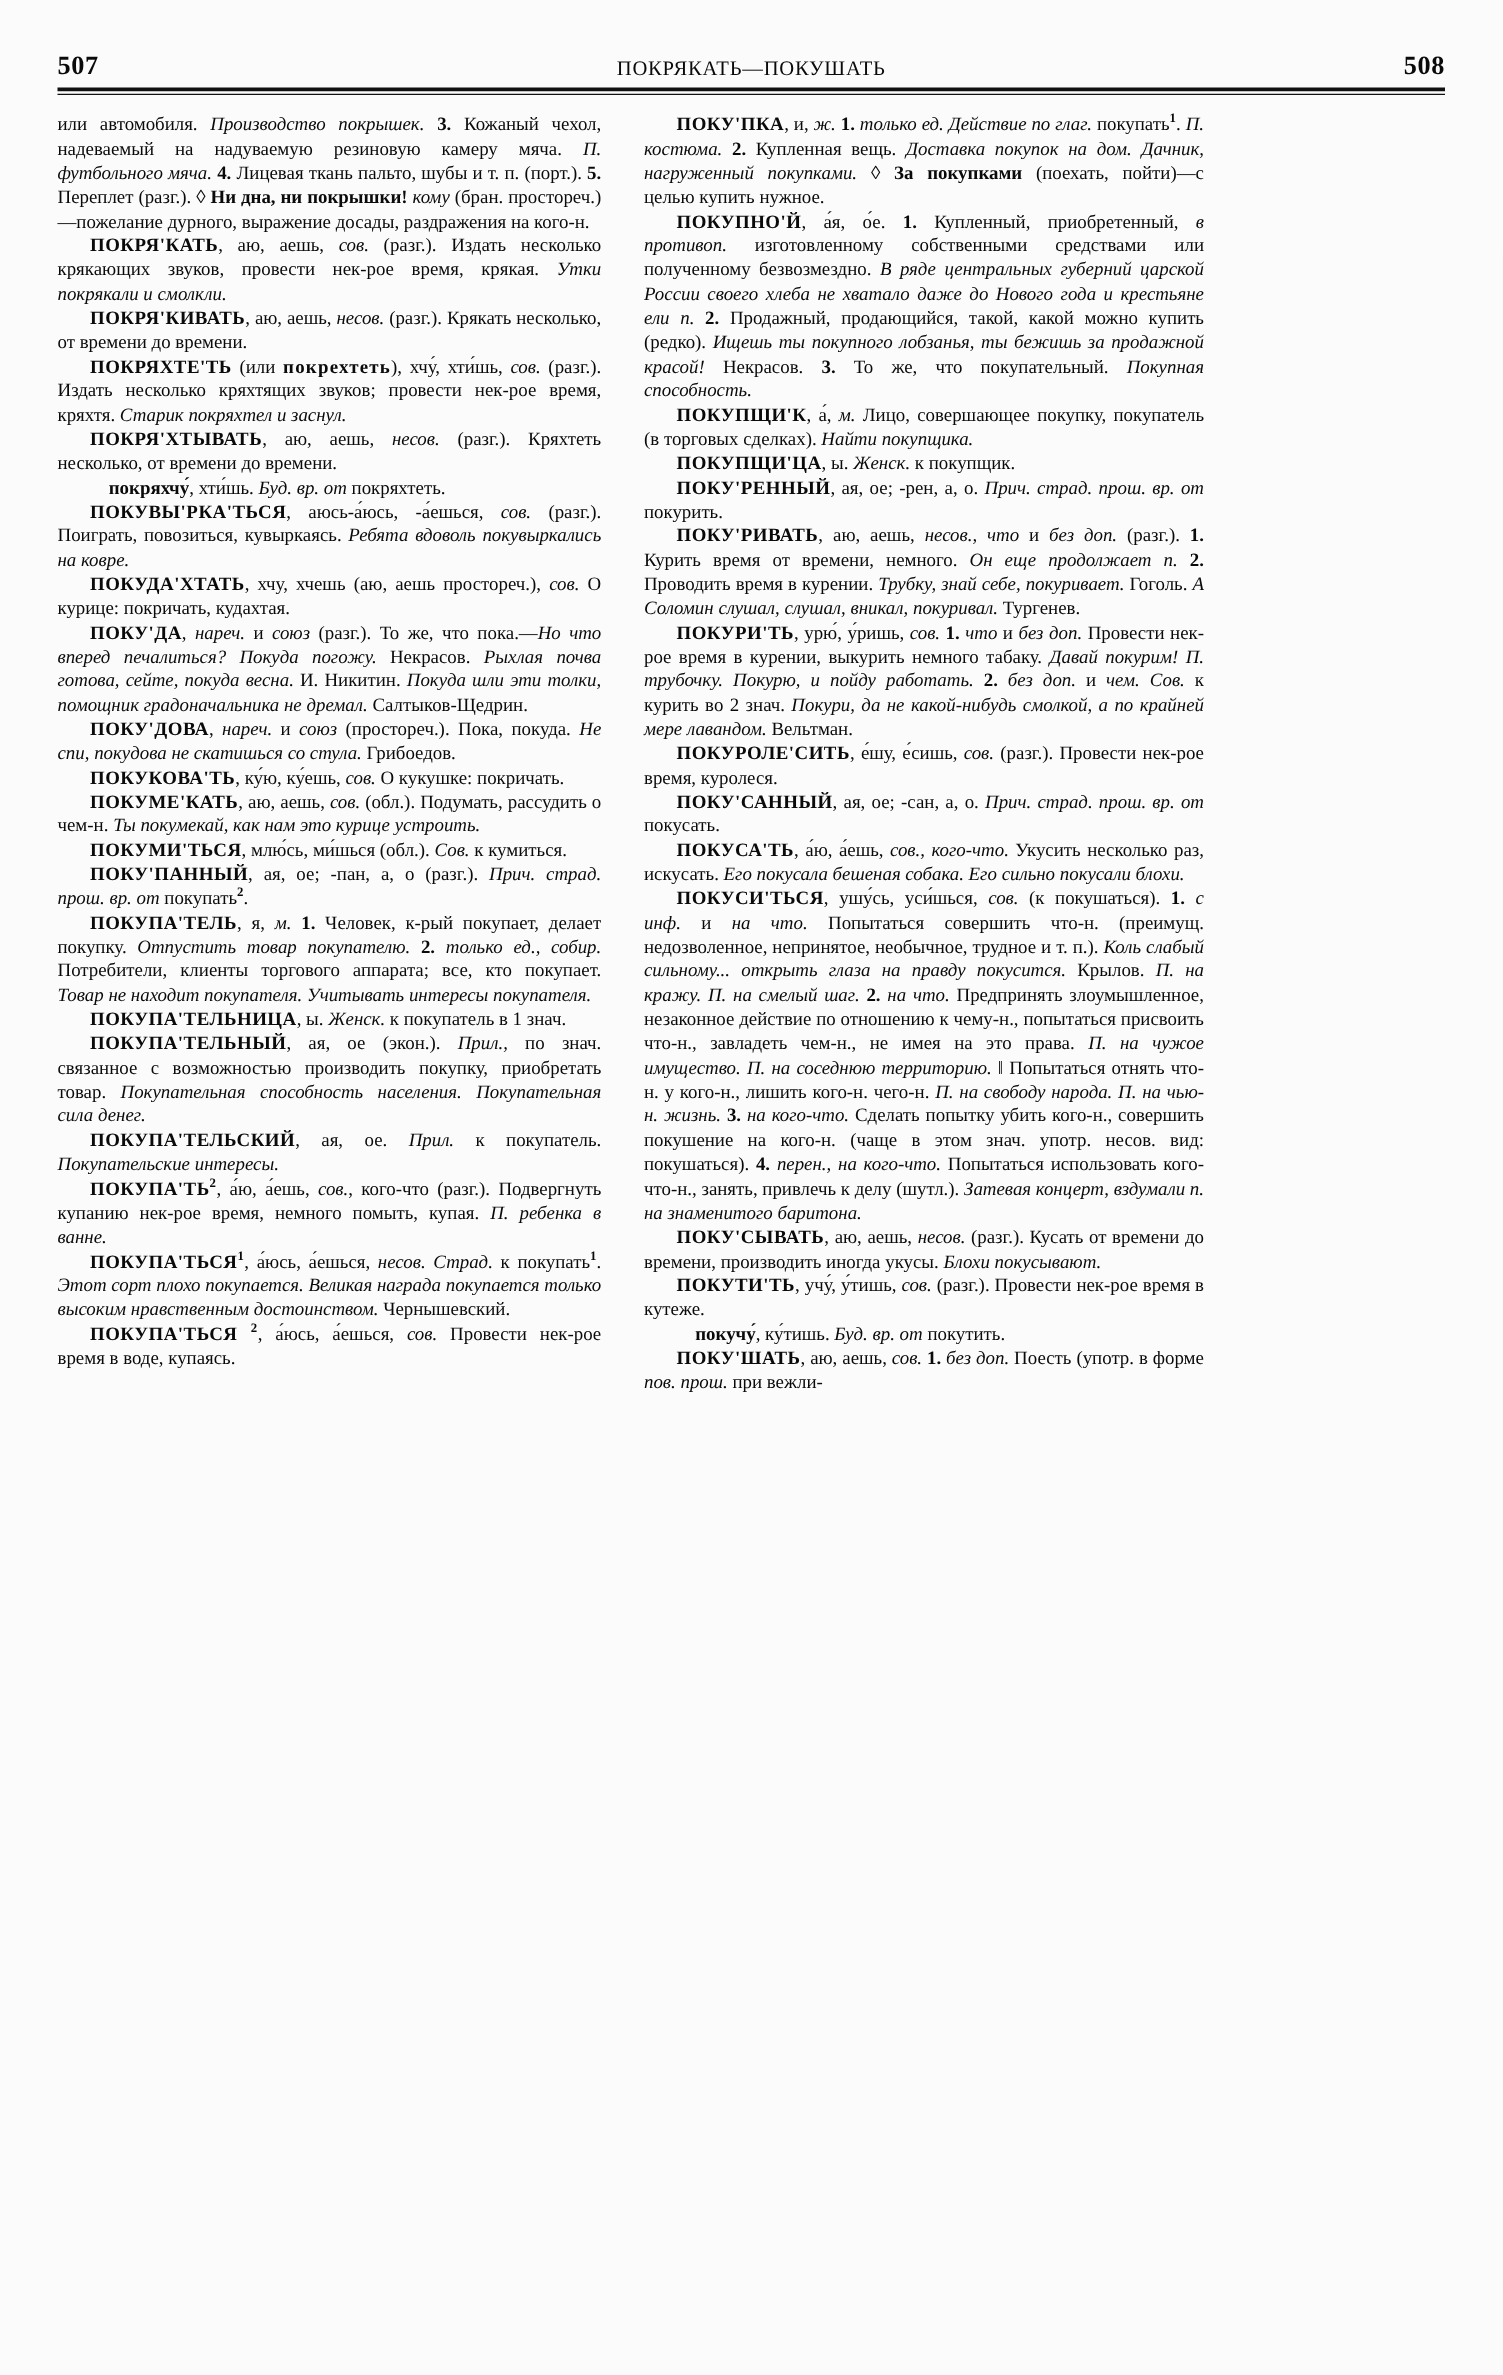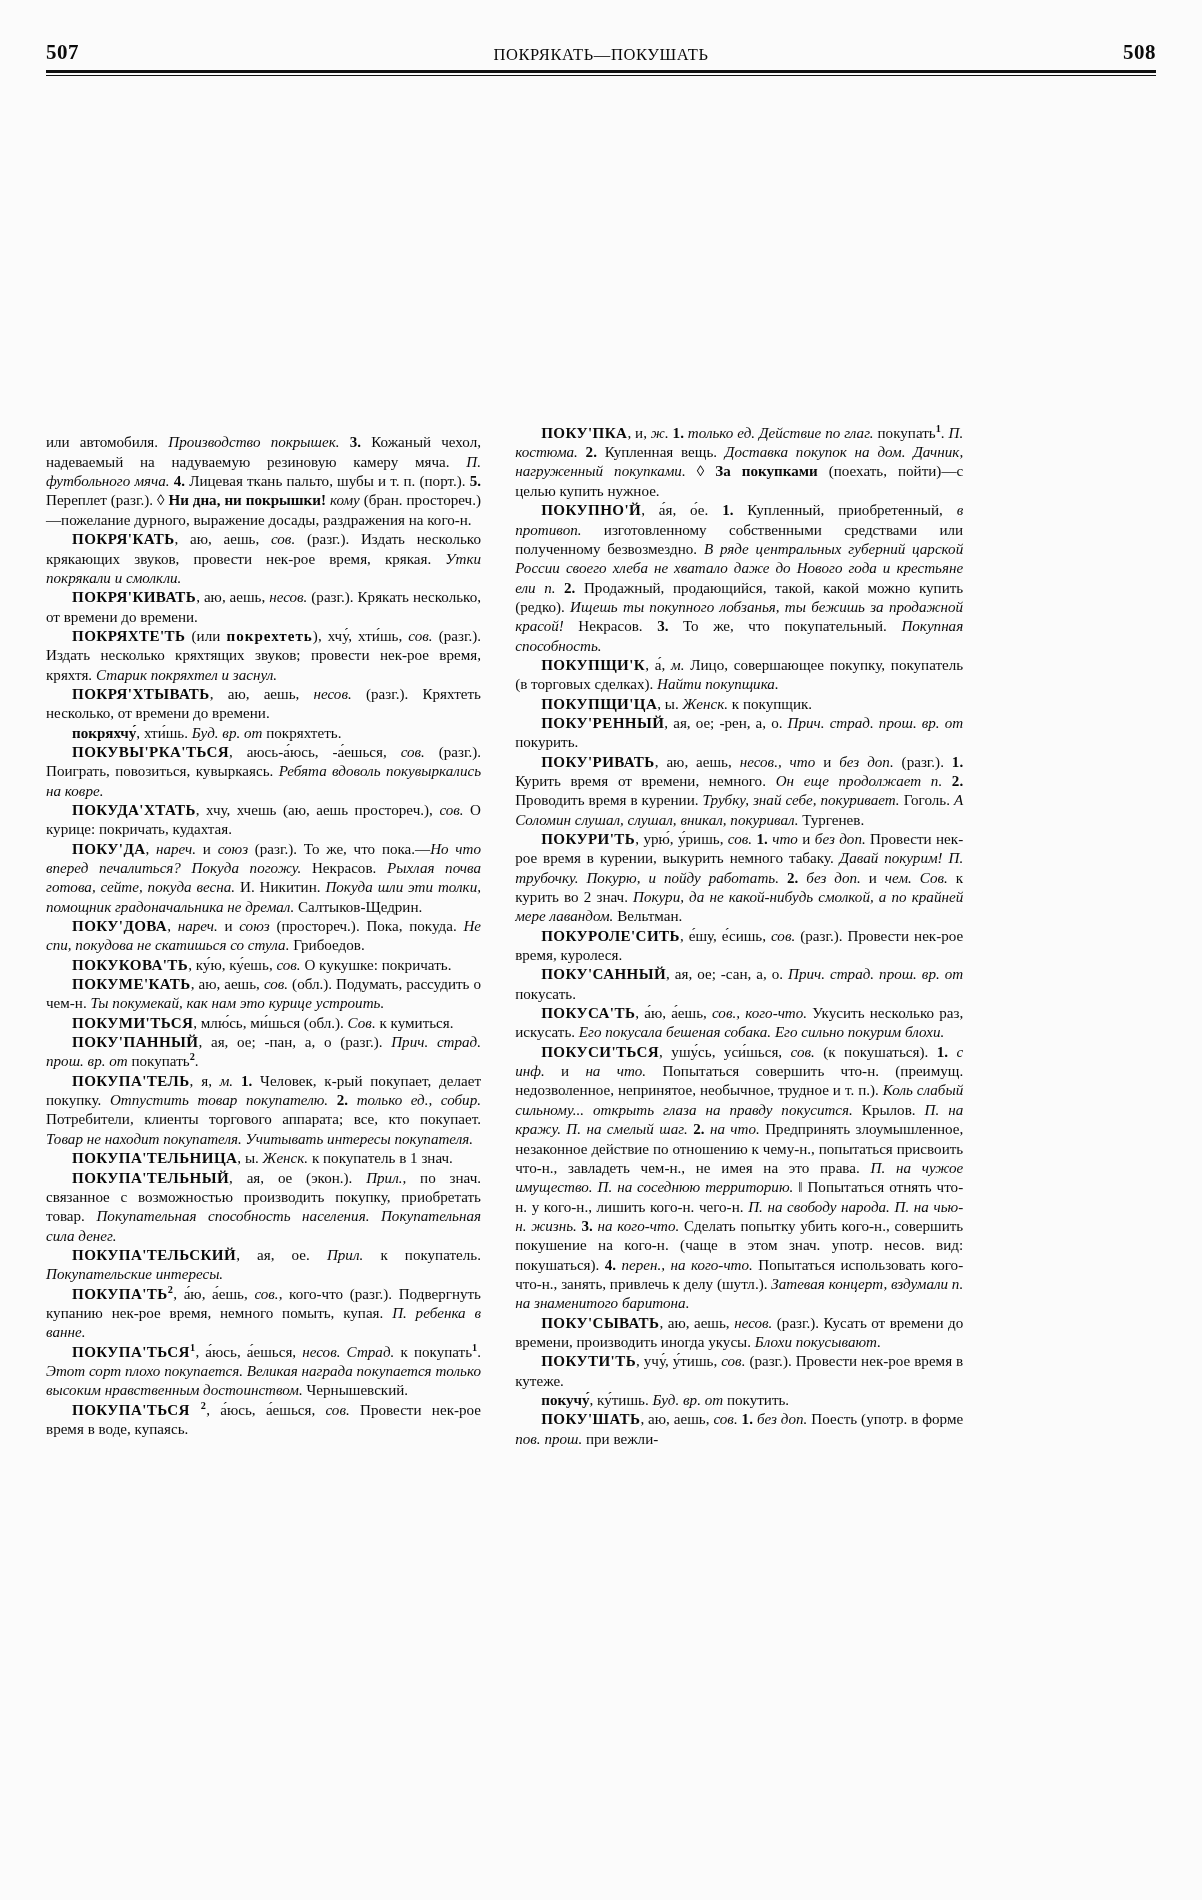--- a/index.html
+++ b/index.html
@@ -38,21 +38,21 @@
   }
   .rules{margin-top:5px;}
   .rule-thick{height:3px;background:#111;}
   .rule-gap{height:2px;}
   .rule-thin{height:1.4px;background:#111;}
 
   
   .columns{
     margin-top:15px;
     display:flex;
-    align-items:center;
+    align-items:flex-start;
     height:1690px;
   }
   .col{
     width:435px;
     font-size:15.1px;
     line-height:19.35px;
     text-align:justify;
     text-justify:inter-word;
     hyphens:none;
     word-spacing:0px;
@@ -74,20 +74,21 @@
     margin:0;
     text-indent:0;
   }
   .hw{
     font-weight:bold;
     letter-spacing:.4px;
   }
   .hw-lc{
     font-weight:bold;
     letter-spacing:0px;
+    margin-left:15px;
   }
   i,.it{font-style:italic;}
   sup{font-size:.68em;vertical-align:super;line-height:0;font-weight:bold;}
   .par{font-weight:bold;letter-spacing:1px;}
 </style>
 </head>
 <body>
 
 <div class="page">
 
@@ -134,21 +135,21 @@
     <div class="col right" id="col-right">
         <p class="entry"><span class="hw">ПОКУ'ПКА</span><span>, и, <i>ж.</i> <b>1.</b> <i>только ед. Действие по глаг.</i> покупать<sup>1</sup>. <i>П. костюма.</i> <b>2.</b> Купленная вещь. <i>Доставка покупок на дом. Дачник, нагруженный покупками.</i> ◊ <b>За покупками</b> (поехать, пойти)—с целью купить нужное.</span></p>
         <p class="entry"><span class="hw">ПОКУПНО'Й</span><span>, а́я, о́е. <b>1.</b> Купленный, приобретенный, <i>в противоп.</i> изготовленному собственными средствами или полученному безвозмездно. <i>В ряде центральных губерний царской России своего хлеба не хватало даже до Нового года и крестьяне ели п.</i> <b>2.</b> Продажный, продающийся, такой, какой можно купить (редко). <i>Ищешь ты покупного лобзанья, ты бежишь за продажной красой!</i> Некрасов. <b>3.</b> То же, что покупательный. <i>Покупная способность.</i></span></p>
         <p class="entry"><span class="hw">ПОКУПЩИ'К</span><span>, а́, <i>м.</i> Лицо, совершающее покупку, покупатель (в торговых сделках). <i>Найти покупщика.</i></span></p>
         <p class="entry"><span class="hw">ПОКУПЩИ'ЦА</span><span>, ы. <i>Женск.</i> к покупщик.</span></p>
         <p class="entry"><span class="hw">ПОКУ'РЕННЫЙ</span><span>, ая, ое; -рен, а, о. <i>Прич. страд. прош. вр. от</i> покурить.</span></p>
         <p class="entry"><span class="hw">ПОКУ'РИВАТЬ</span><span>, аю, аешь, <i>несов., что</i> и <i>без доп.</i> (разг.). <b>1.</b> Курить время от времени, немного. <i>Он еще продолжает п.</i> <b>2.</b> Проводить время в курении. <i>Трубку, знай себе, покуривает.</i> Гоголь. <i>А Соломин слушал, слушал, вникал, покуривал.</i> Тургенев.</span></p>
         <p class="entry"><span class="hw">ПОКУРИ'ТЬ</span><span>, урю́, у́ришь, <i>сов.</i> <b>1.</b> <i>что</i> и <i>без доп.</i> Провести нек-рое время в курении, выкурить немного табаку. <i>Давай покурим! П. трубочку. Покурю, и пойду работать.</i> <b>2.</b> <i>без доп.</i> и <i>чем. Сов.</i> к курить во 2 знач. <i>Покури, да не какой-нибудь смолкой, а по крайней мере лавандом.</i> Вельтман.</span></p>
         <p class="entry"><span class="hw">ПОКУРОЛЕ'СИТЬ</span><span>, е́шу, е́сишь, <i>сов.</i> (разг.). Провести нек-рое время, куролеся.</span></p>
         <p class="entry"><span class="hw">ПОКУ'САННЫЙ</span><span>, ая, ое; -сан, а, о. <i>Прич. страд. прош. вр. от</i> покусать.</span></p>
-        <p class="entry"><span class="hw">ПОКУСА'ТЬ</span><span>, а́ю, а́ешь, <i>сов., кого-что.</i> Укусить несколько раз, искусать. <i>Его покусала бешеная собака. Его сильно покурим блохи.</i></span></p>
+        <p class="entry"><span class="hw">ПОКУСА'ТЬ</span><span>, а́ю, а́ешь, <i>сов., кого-что.</i> Укусить несколько раз, искусать. <i>Его покусала бешеная собака. Его сильно покусали блохи.</i></span></p>
         <p class="entry"><span class="hw">ПОКУСИ'ТЬСЯ</span><span>, ушу́сь, уси́шься, <i>сов.</i> (к покушаться). <b>1.</b> <i>с инф.</i> и <i>на что.</i> Попытаться совершить что-н. (преимущ. недозволенное, непринятое, необычное, трудное и т. п.). <i>Коль слабый сильному... открыть глаза на правду покусится.</i> Крылов. <i>П. на кражу. П. на смелый шаг.</i> <b>2.</b> <i>на что.</i> Предпринять злоумышленное, незаконное действие по отношению к чему-н., попытаться присвоить что-н., завладеть чем-н., не имея на это права. <i>П. на чужое имущество. П. на соседнюю территорию.</i> ‖ Попытаться отнять что-н. у кого-н., лишить кого-н. чего-н. <i>П. на свободу народа. П. на чью-н. жизнь.</i> <b>3.</b> <i>на кого-что.</i> Сделать попытку убить кого-н., совершить покушение на кого-н. (чаще в этом знач. употр. несов. вид: покушаться). <b>4.</b> <i>перен., на кого-что.</i> Попытаться использовать кого-что-н., занять, привлечь к делу (шутл.). <i>Затевая концерт, вздумали п. на знаменитого баритона.</i></span></p>
         <p class="entry"><span class="hw">ПОКУ'СЫВАТЬ</span><span>, аю, аешь, <i>несов.</i> (разг.). Кусать от времени до времени, производить иногда укусы. <i>Блохи покусывают.</i></span></p>
         <p class="entry"><span class="hw">ПОКУТИ'ТЬ</span><span>, учу́, у́тишь, <i>сов.</i> (разг.). Провести нек-рое время в кутеже.</span></p>
         <p class="entry"><span class="hw-lc">покучу́</span><span>, ку́тишь. <i>Буд. вр. от</i> покутить.</span></p>
         <p class="entry"><span class="hw">ПОКУ'ШАТЬ</span><span>, аю, аешь, <i>сов.</i> <b>1.</b> <i>без доп.</i> Поесть (употр. в форме <i>пов. прош.</i> при вежли-</span></p>
       </div>
 
   </div>
 
 </div>

